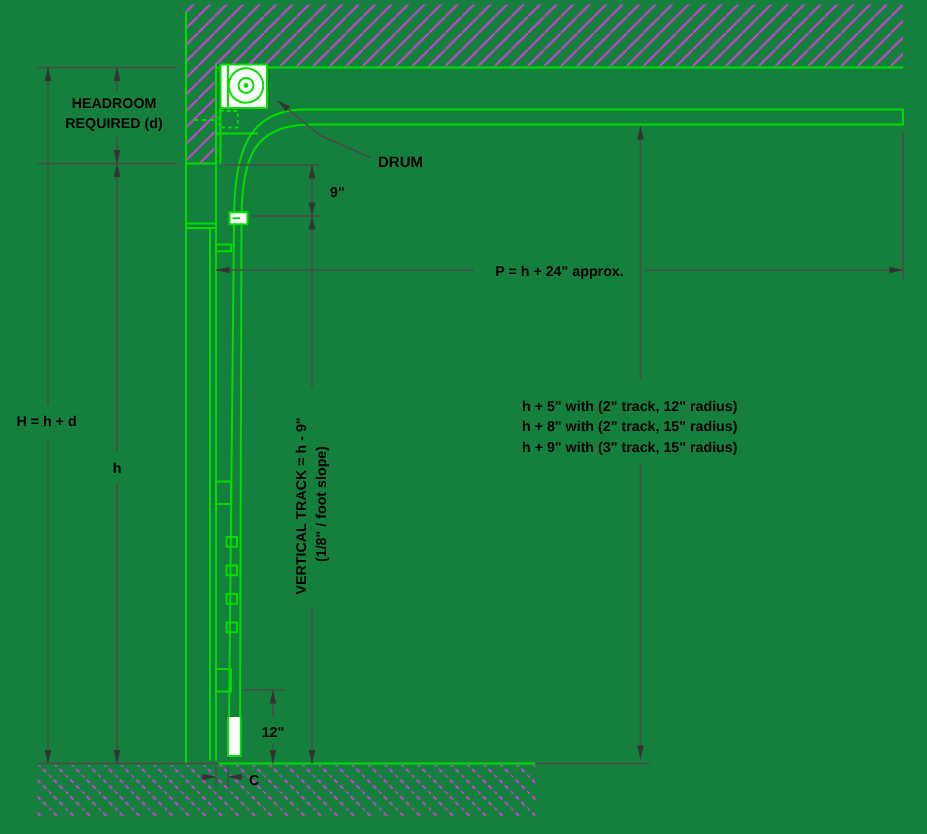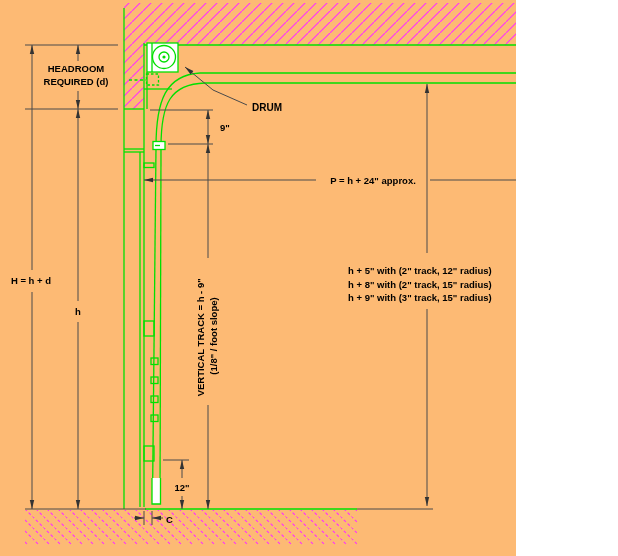--- a/index.html
+++ b/index.html
@@ -1,16 +1,16 @@
 <!DOCTYPE html>
 <html><head>
 <meta charset="utf-8">
 <style>
   html,body{margin:0;padding:0;background:#ffffff;}
-  .stage{width:516px;height:556px;position:relative;background:#fdba74;overflow:hidden;}
+  .stage{width:618px;height:556px;position:relative;background:#15803d;overflow:hidden;}
   svg{display:block;}
   .lbl{font-family:"Liberation Sans",sans-serif;font-weight:bold;font-size:9.5px;fill:#000000;}
   .lbl-big{font-family:"Liberation Sans",sans-serif;font-weight:bold;font-size:10px;fill:#000000;}
   .green{stroke:#00e000;stroke-width:1.3;fill:none;}
   .greenfill{stroke:#00e000;stroke-width:1.3;fill:#ffffff;}
   .dim{stroke:#4a4a4a;stroke-width:1;fill:none;}
   .arr{fill:#333333;stroke:none;}
 </style>
 </head>
 <body>

